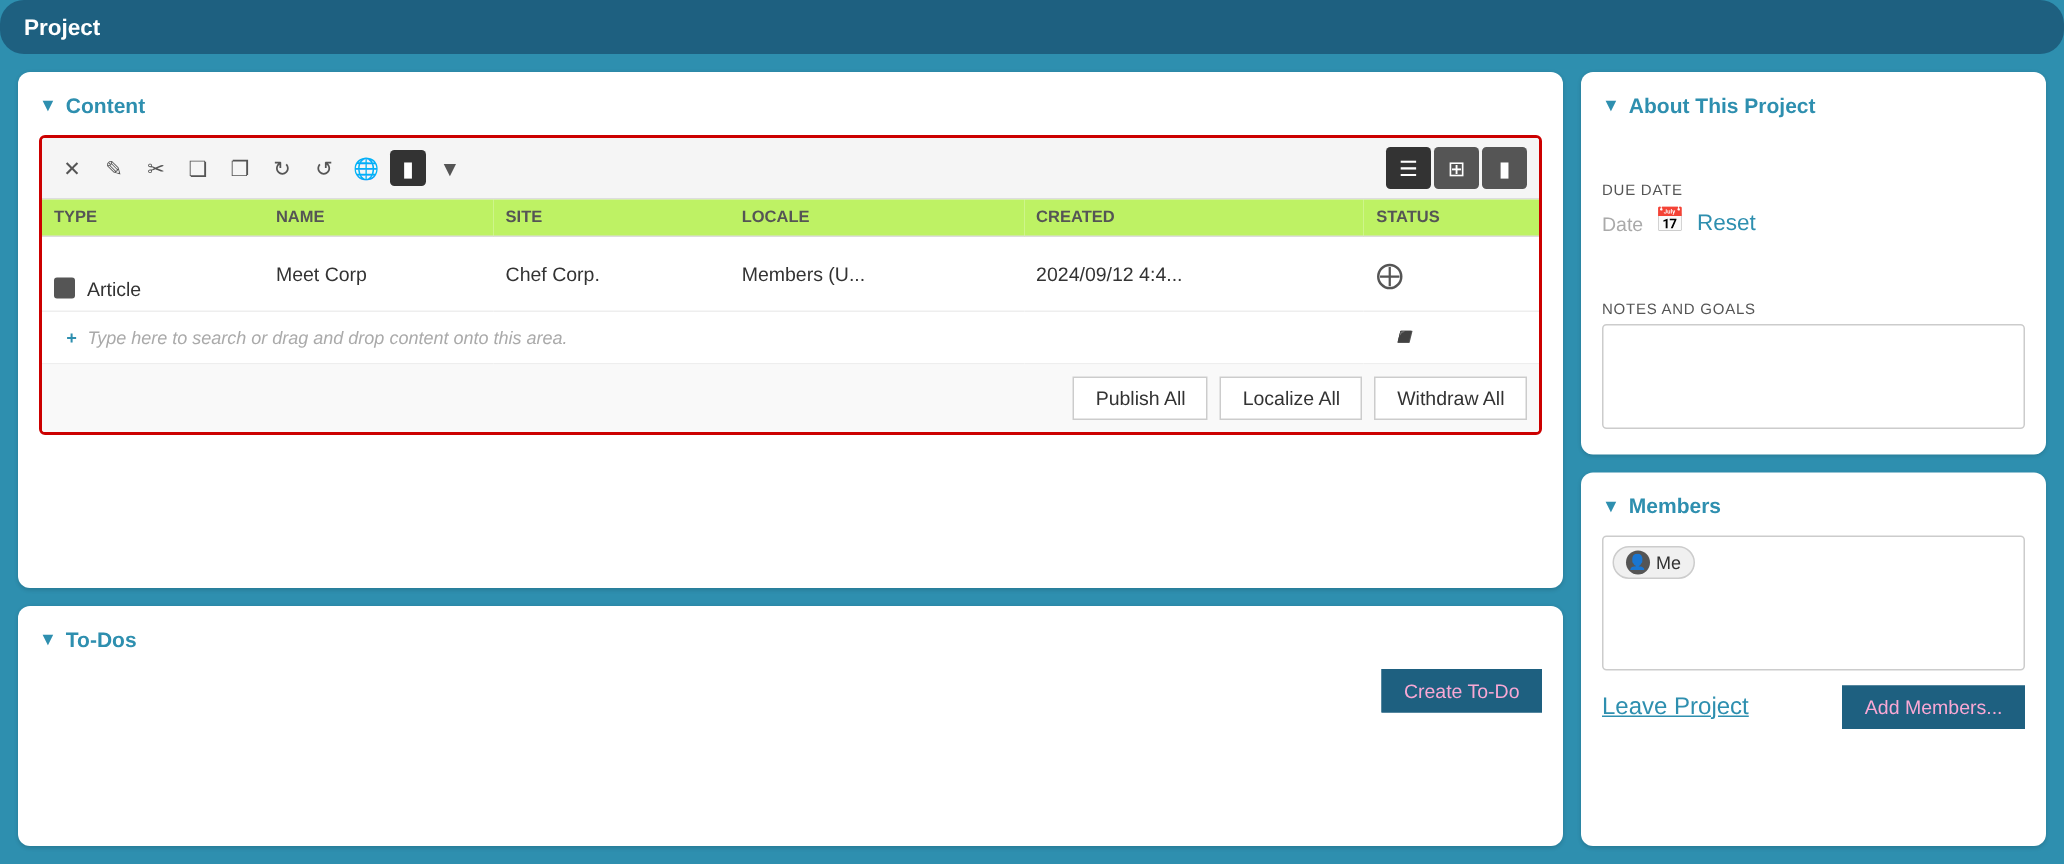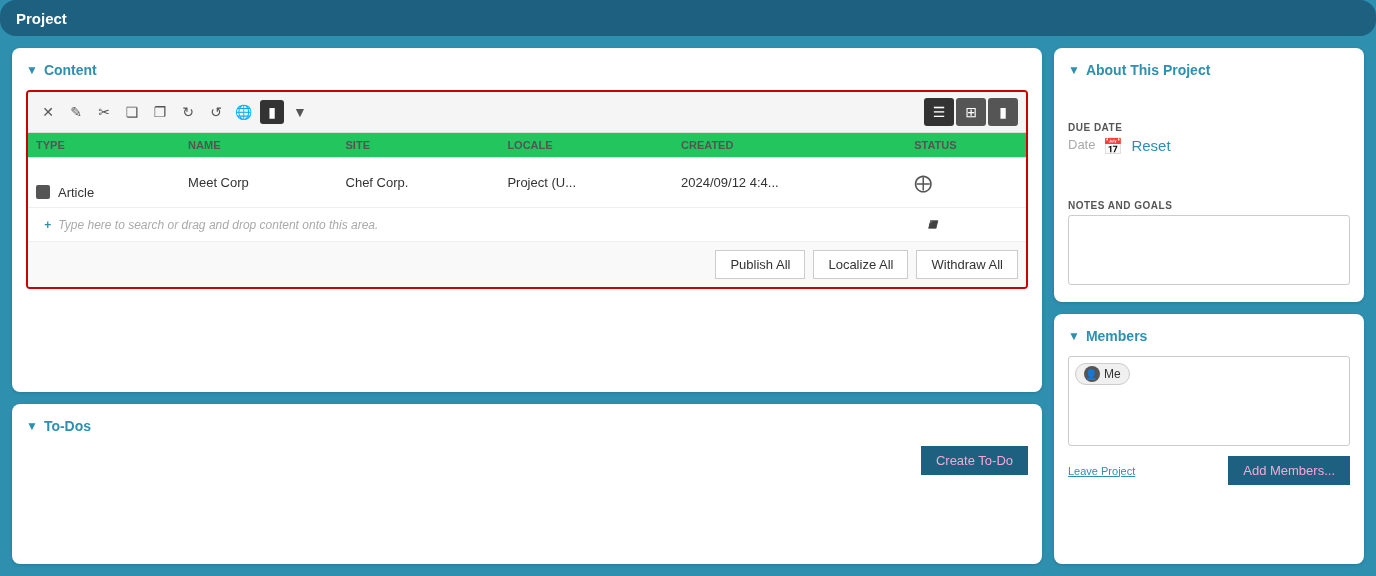--- a/index.html
+++ b/index.html
@@ -134,21 +134,21 @@
       background: #333;
     }
 
     
     .content-table {
       width: 100%;
       border-collapse: collapse;
     }
 
     .content-table thead tr {
-      background: #22c55e;
+      background: #bef264;
     }
 
     .content-table th {
       text-align: left;
       padding: 6px 8px;
       font-size: 11px;
       font-weight: bold;
       color: #555;
       border-bottom: 1px solid #ddd;
       text-transform: uppercase;
@@ -217,31 +217,31 @@
       justify-content: flex-end;
     }
 
     
     .about-panel {
       flex: 0 0 auto;
     }
 
     .field-label {
       font-size: 10px;
-      font-weight: bold;
+      font-weight: normal;
       color: #555;
       text-transform: uppercase;
       margin-bottom: 4px;
       letter-spacing: 0.5px;
       margin-top: 44px;
     }
 
     .date-row {
       display: flex;
-      align-items: flex-start;
+      align-items: flex-end;
       gap: 8px;
       margin-bottom: 0;
     }
 
     .date-placeholder {
       color: #aaa;
       font-size: 13px;
     }
 
     .calendar-icon {
@@ -308,21 +308,21 @@
     .members-footer {
       display: flex;
       align-items: center;
       justify-content: space-between;
     }
 
     .leave-link {
       color: #2e8faf;
       text-decoration: underline;
       cursor: pointer;
-      font-size: 11px;
+      font-size: 16px;
     }
   </style>
 </head>
 <body>
 
 <div class="header">
   <span>Project</span>
 </div>
 
 <div class="main-area">
@@ -373,21 +373,21 @@
 
             <tr>
               <td>
                 <div class="type-cell">
                   <span style="display:inline-block;width:14px;height:14px;background:#555;border-radius:2px;margin-right:4px;"></span>
                   <span>Article</span>
                 </div>
               </td>
               <td>Meet Corp</td>
               <td>Chef Corp.</td>
-              <td>Project (U...</td>
+              <td>Members (U...</td>
               <td>2024/09/12 4:4...</td>
               <td>
                 <span style="font-size:18px;color:#555;">⨁</span>
               </td>
             </tr>
 
             <tr class="search-row">
               <td colspan="5">
                 <span class="plus-icon">+</span>
                 <span>Type here to search or drag and drop content onto this area.</span>

